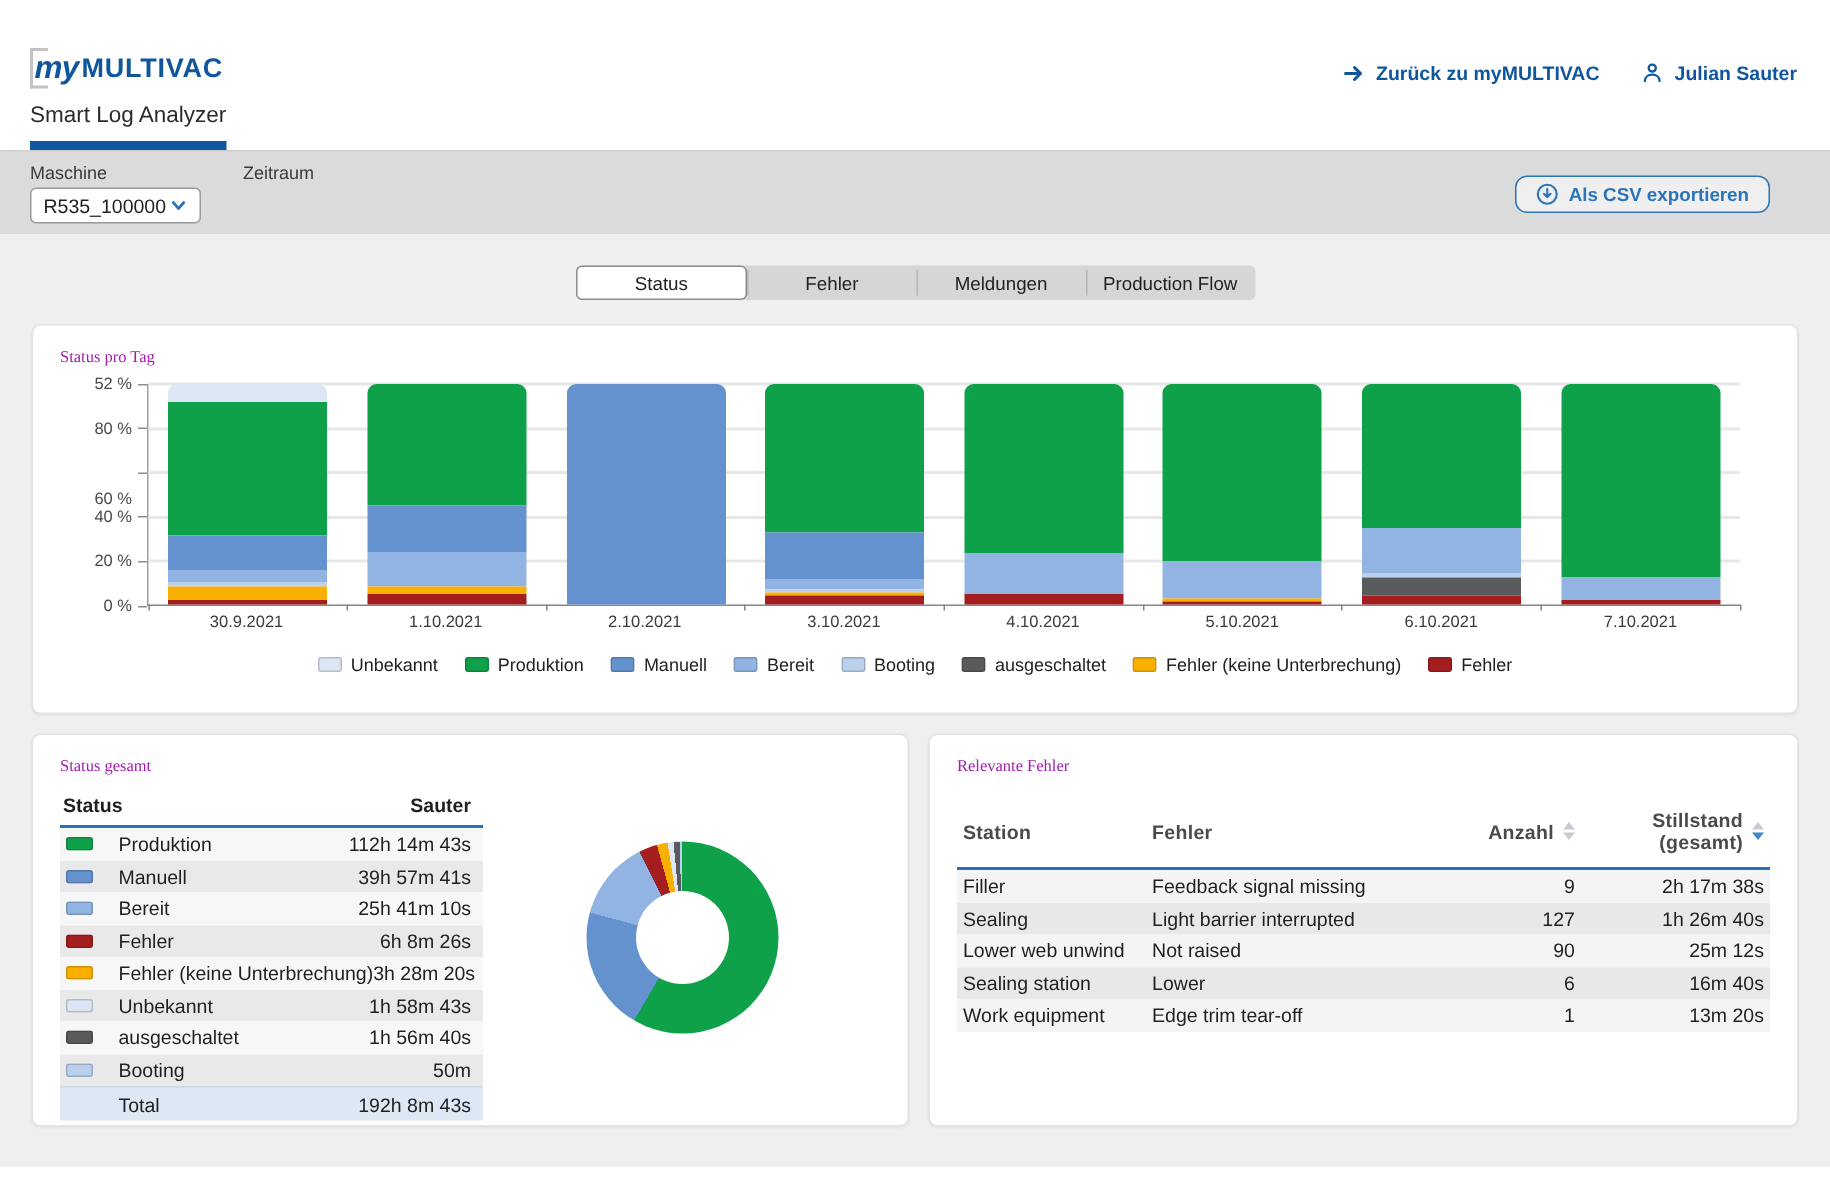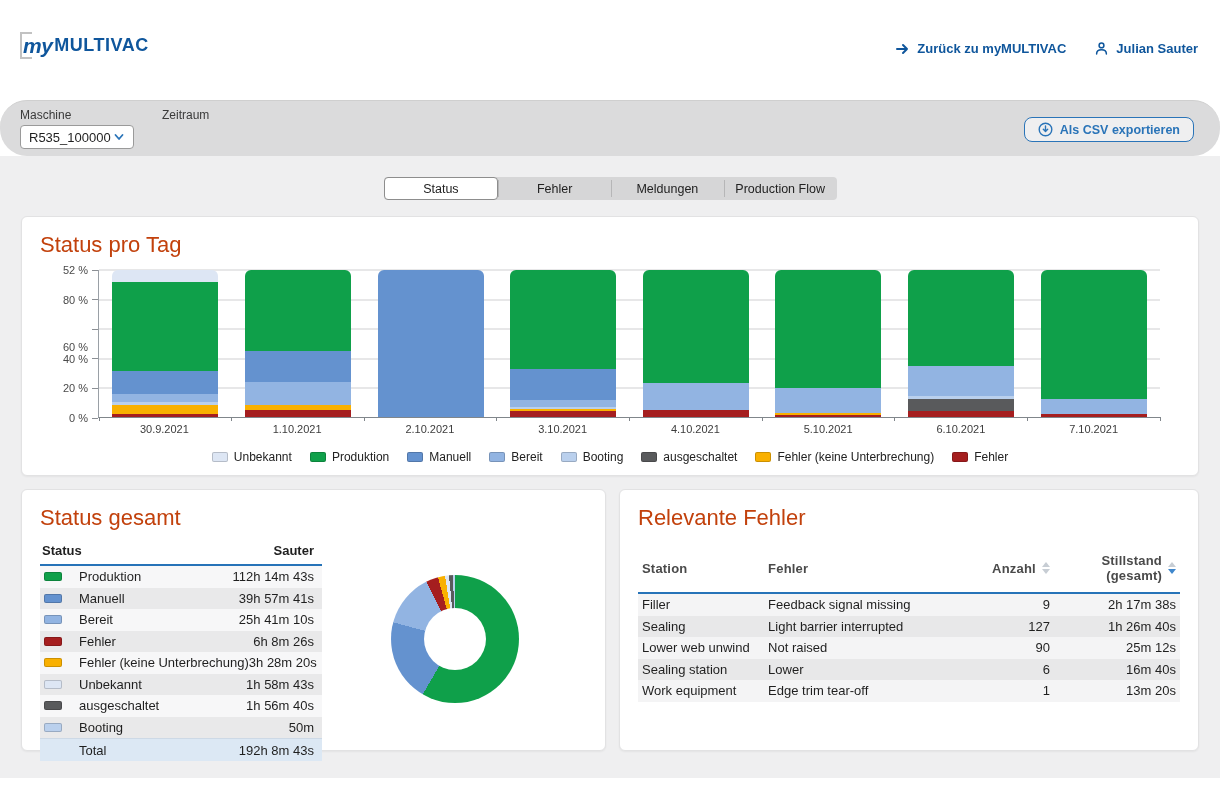--- a/index.html
+++ b/index.html
@@ -9,37 +9,37 @@
   .topbar { position:relative; height:100px; background:#fff; }
   .logo { position:absolute; left:20px; top:32px; display:flex; align-items:center; color:#0f569c; }
   .logo-bracket { display:inline-block; width:12px; height:27px; border:2px solid #c2c2c2; border-right:none; margin-right:-9px; }
   .logo-my { font-style:italic; font-weight:800; font-size:21px; letter-spacing:-0.5px; padding-right:2px; }
   .logo-name { font-weight:800; font-size:18px; letter-spacing:0.5px; }
   .app-tab { position:absolute; left:20px; bottom:0; padding-bottom:9px; font-size:15px; color:#2b2b2b; border-bottom:6px solid #0f569c; }
   .header-right { position:absolute; right:22px; top:41px; display:flex; align-items:center; gap:28px; }
   .hlink { display:flex; align-items:center; gap:7px; font-size:13px; font-weight:600; color:#0f569c; cursor:pointer; }
 
   
-  .filterbar { position:relative; height:56px; background:#dbdbdc; border-top:1px solid #cfcfcf; padding:7px 20px 0; display:flex; gap:28px;border-radius:27px; }
+  .filterbar { position:relative; height:56px; background:#dbdbdc; border-top:1px solid #cfcfcf; padding:7px 20px 0; display:flex; gap:28px; }
   .fgroup { display:flex; flex-direction:column; }
   .flabel { font-size:12px; color:#3a3a3a; margin-bottom:3px; }
   .fselect { width:114px; height:24px; background:#fff; border:1px solid #9a9a9a; border-radius:4px; display:flex; align-items:center; justify-content:space-between; padding:0 8px; font-size:13px; cursor:pointer; }
   .fdate { width:172px; height:24px; background:#d9d9da; border:1px solid #8f8f8f; border-radius:3px; display:flex; align-items:center; gap:8px; padding:0 8px; font-size:13px; cursor:pointer; }
-  .csv-btn { position:absolute; right:26px; top:16px; height:25px; display:flex; align-items:center; gap:7px; padding:0 13px; border:1.5px solid #2a74b8; border-radius:8px; background:#efeff0; color:#2a74b8; font-size:12.5px; font-weight:600; cursor:pointer; }
+  .csv-btn { position:absolute; right:40px; top:16px; height:25px; display:flex; align-items:center; gap:7px; padding:0 13px; border:1.5px solid #2a74b8; border-radius:8px; background:#efeff0; color:#2a74b8; font-size:12.5px; font-weight:600; cursor:pointer; }
 
   
   .content { height:622px; background:#efeff0; padding-top:21px; }
   .segctrl { width:453px; height:23px; margin:0 auto; display:flex; background:#d6d6d7; border-radius:4px; font-size:12.5px; }
   .seg { flex:1; display:flex; align-items:center; justify-content:center; color:#222; cursor:pointer; position:relative; }
   .seg + .seg::before { content:""; position:absolute; left:0; top:3px; bottom:3px; width:1px; background:#b6b6b7; }
   .seg.active { background:#fff; border:1px solid #8d8d8d; border-radius:4px; }
   .seg.active::before { display:none; }
 
   .card { background:#fff; border:1px solid #e2e2e3; border-radius:6px; box-shadow:0 1px 2px rgba(0,0,0,0.05); padding:15px 18px 12px; }
-  .card-title { font-size:22px; color:#c2410c; }
+  .card-title { font-size:11px; color:#a21caf;font-family:Liberation Serif, serif; }
   .card1 { margin:16px 21px 0; height:260px; }
   .cards-row { display:flex; gap:13px; margin:13px 21px 0; }
   .card2 { width:585px; height:262px; }
   .card3 { flex:1; height:262px; }
 
   
   .chart-wrap { display:flex; margin-top:12px; }
   .y-axis { width:58px; position:relative; height:148px; font-size:11px; color:#4a4a4a; }
   .y-axis .ylab { position:absolute; right:10px; transform:translateY(-50%); white-space:nowrap; }
   .y-axis .ytick { position:absolute; right:0; width:6px; height:1px; background:#8b8f94; }
@@ -92,20 +92,21 @@
 </style>
 </head>
 <body>
 
 <div class="topbar">
   <div class="logo">
     <span class="logo-bracket"></span>
     <span class="logo-my">my</span>
     <span class="logo-name">MULTIVAC</span>
   </div>
+  <div class="app-tab">Smart Log Analyzer</div>
   <div class="header-right">
     <div class="hlink">
       <svg width="15" height="14" viewBox="0 0 15 14">
           <path d="M2 7h10M8 3l4 4-4 4" fill="none" stroke="#0f569c" stroke-width="2" stroke-linecap="round" stroke-linejoin="round"></path>
         </svg>
       <span>Zurück zu myMULTIVAC</span>
     </div>
     <div class="hlink">
       <svg width="15" height="15" viewBox="0 0 15 15">
           <circle cx="7.5" cy="4.4" r="2.4" fill="none" stroke="#0f569c" stroke-width="1.5"></circle>

